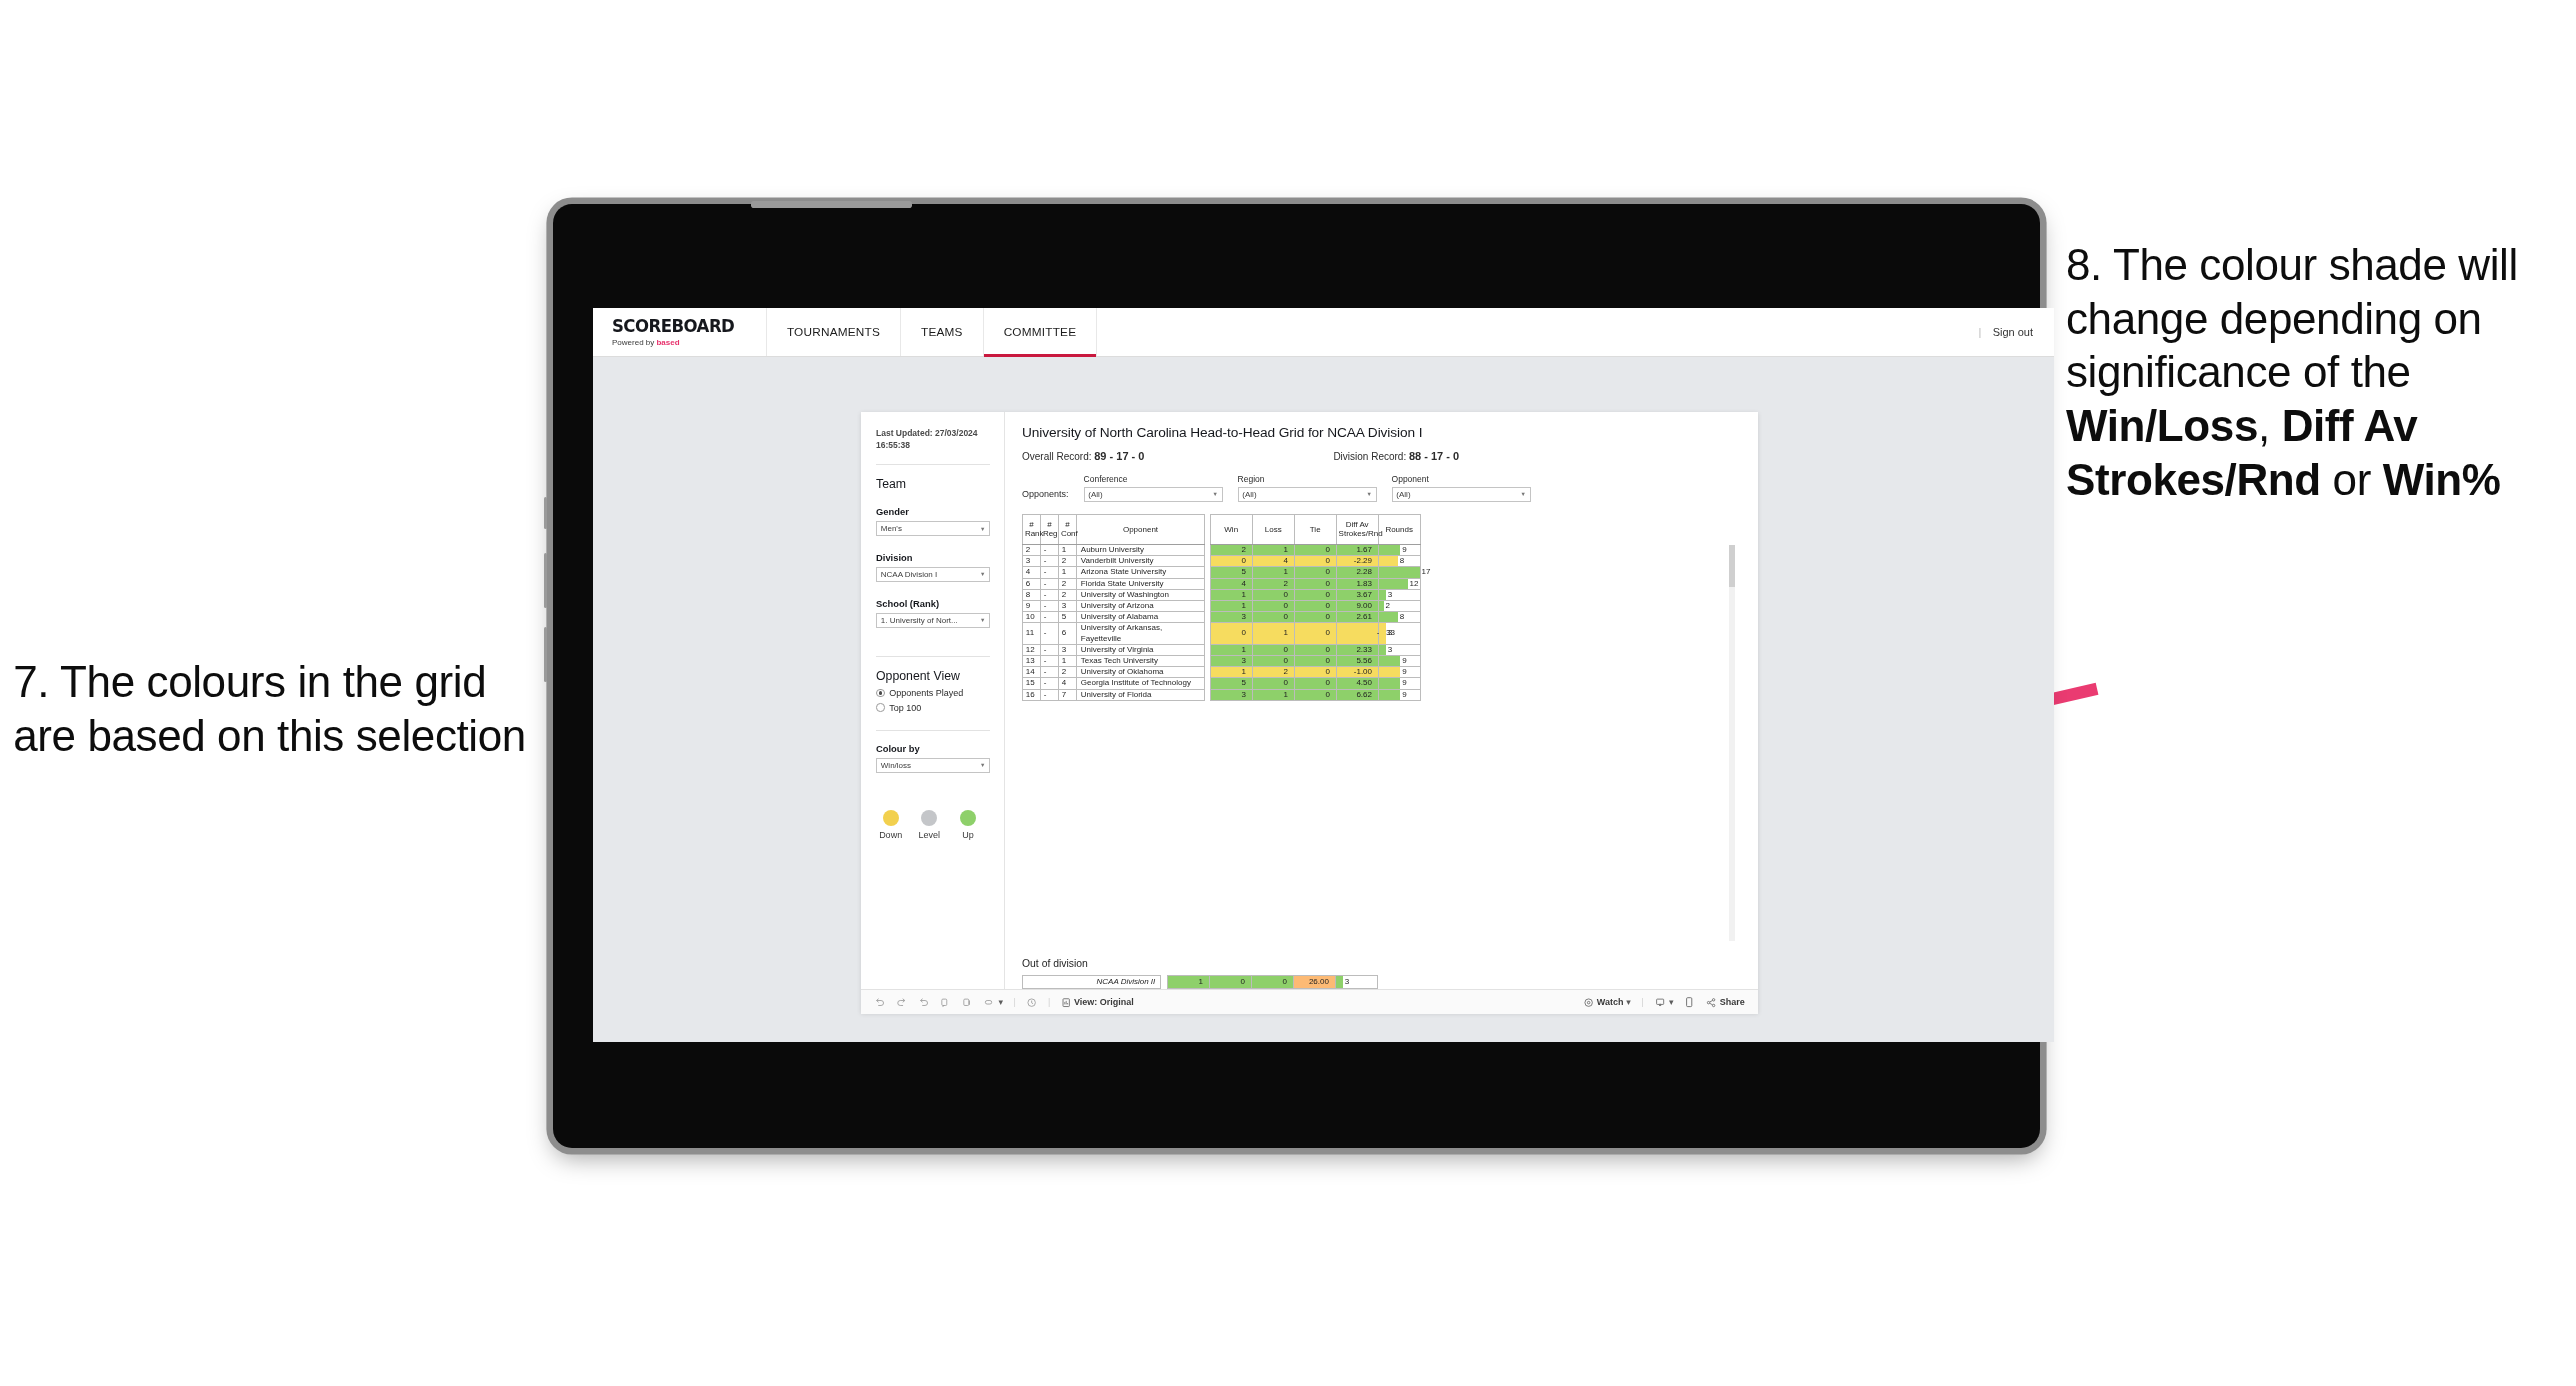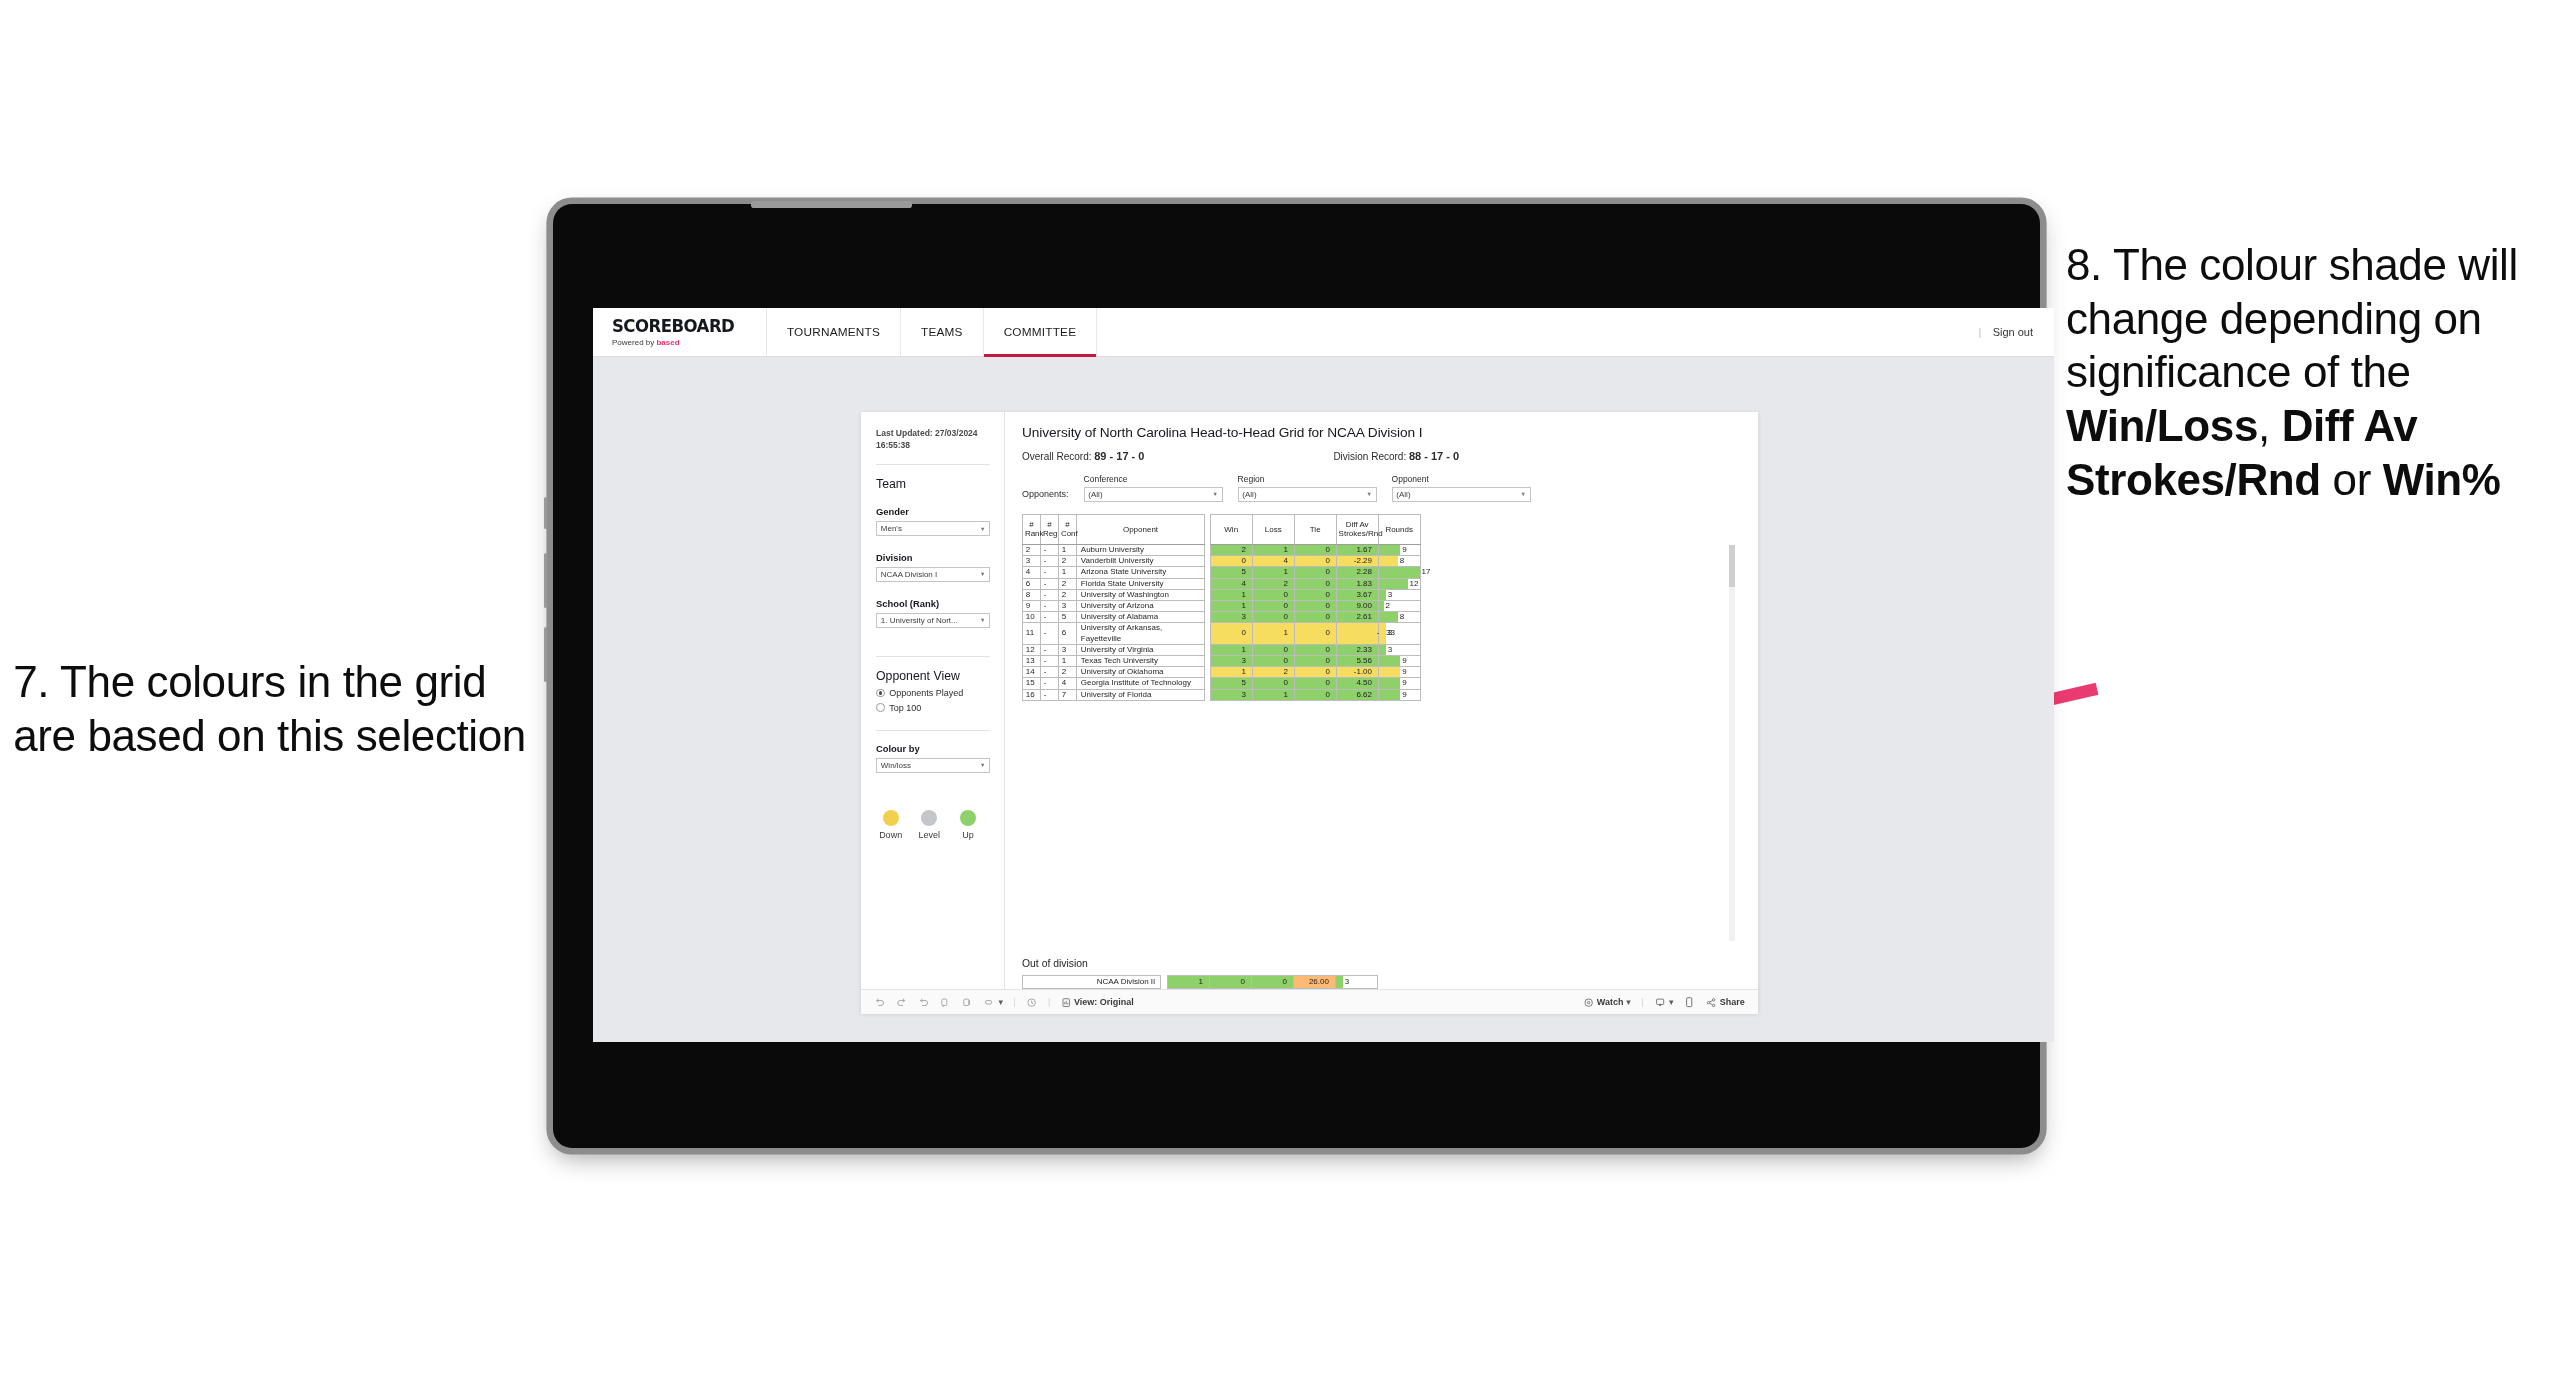--- a/index.html
+++ b/index.html
@@ -202,21 +202,21 @@
     background: #cfcfcf;
   }
 
   
   .ood-title { font-size: 10.4px; color: #1f1f1f; margin: 13.2px 0 5.7px; }
   table.ood { border-collapse: collapse; table-layout: fixed; }
   table.ood td {
     border: 0.9px solid #bcbcbc; font-size: 8px; color: #1f1f1f;
     height: 12.3px; line-height: 12.3px; padding: 0 2.8px;
   }
-  .ood-lab { width: 138px; text-align: right; padding-right: 4.7px !important; background: #fff; }
+  .ood-lab { width: 138px; text-align: right; padding-right: 4.7px !important; background: #fff; font-style: italic; }
 
   
   #toolbar {
     height: 24.6px; border-top: 0.9px solid #e2e2e2;
     display: flex; align-items: center; padding: 0 13.2px;
     font-size: 9px; color: #5c5c5c; gap: 10.4px;
     background: #fafafa;
   }
   #toolbar .sep { color: #d2d2d2; }
   #toolbar .tb { cursor: pointer; display: flex; align-items: center; gap: 2.8px; }

